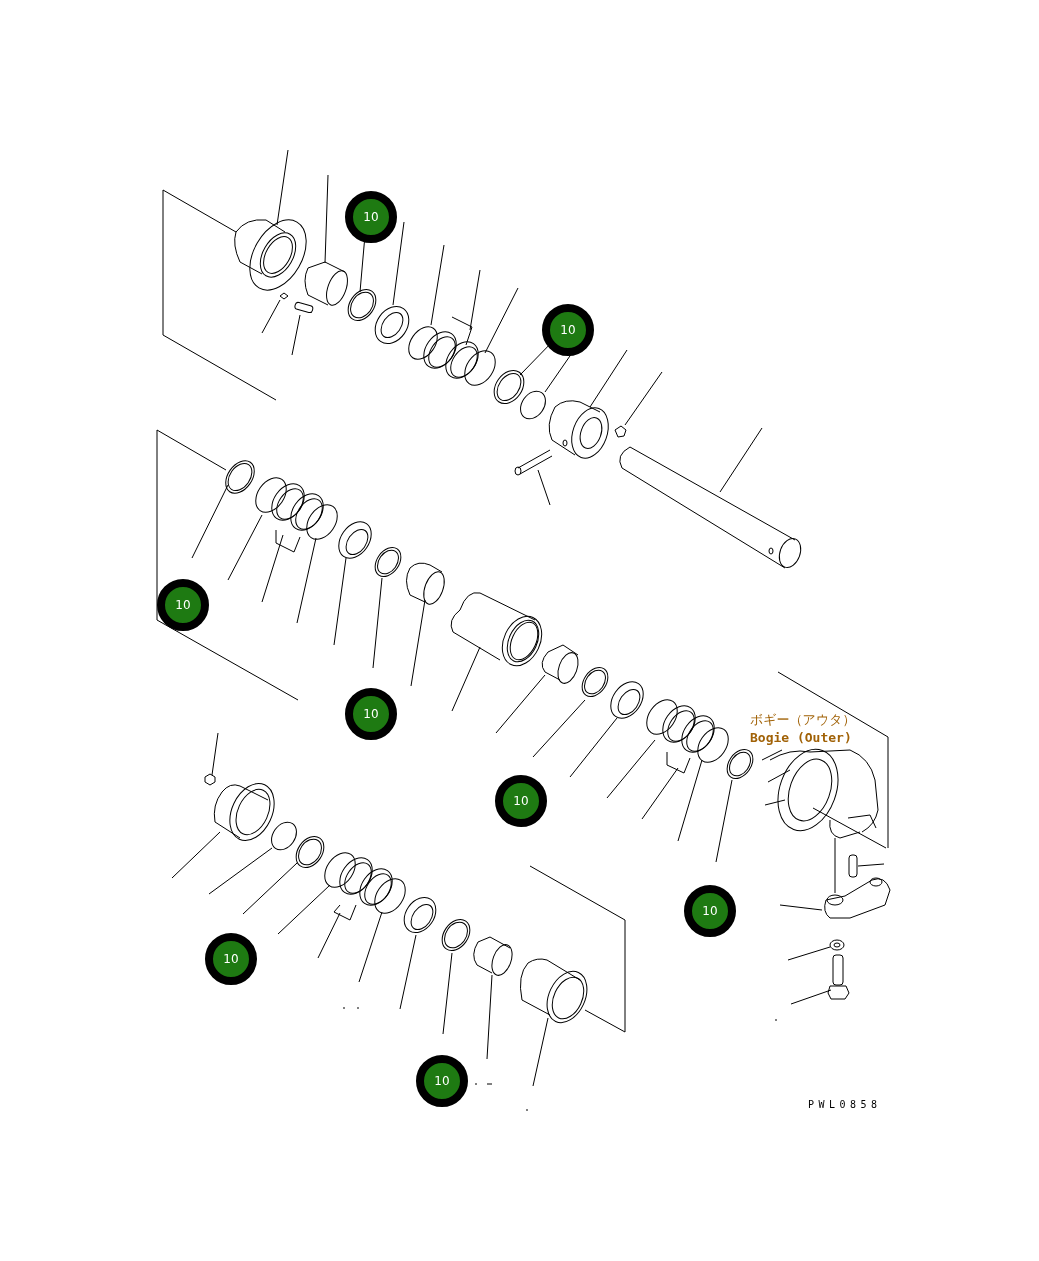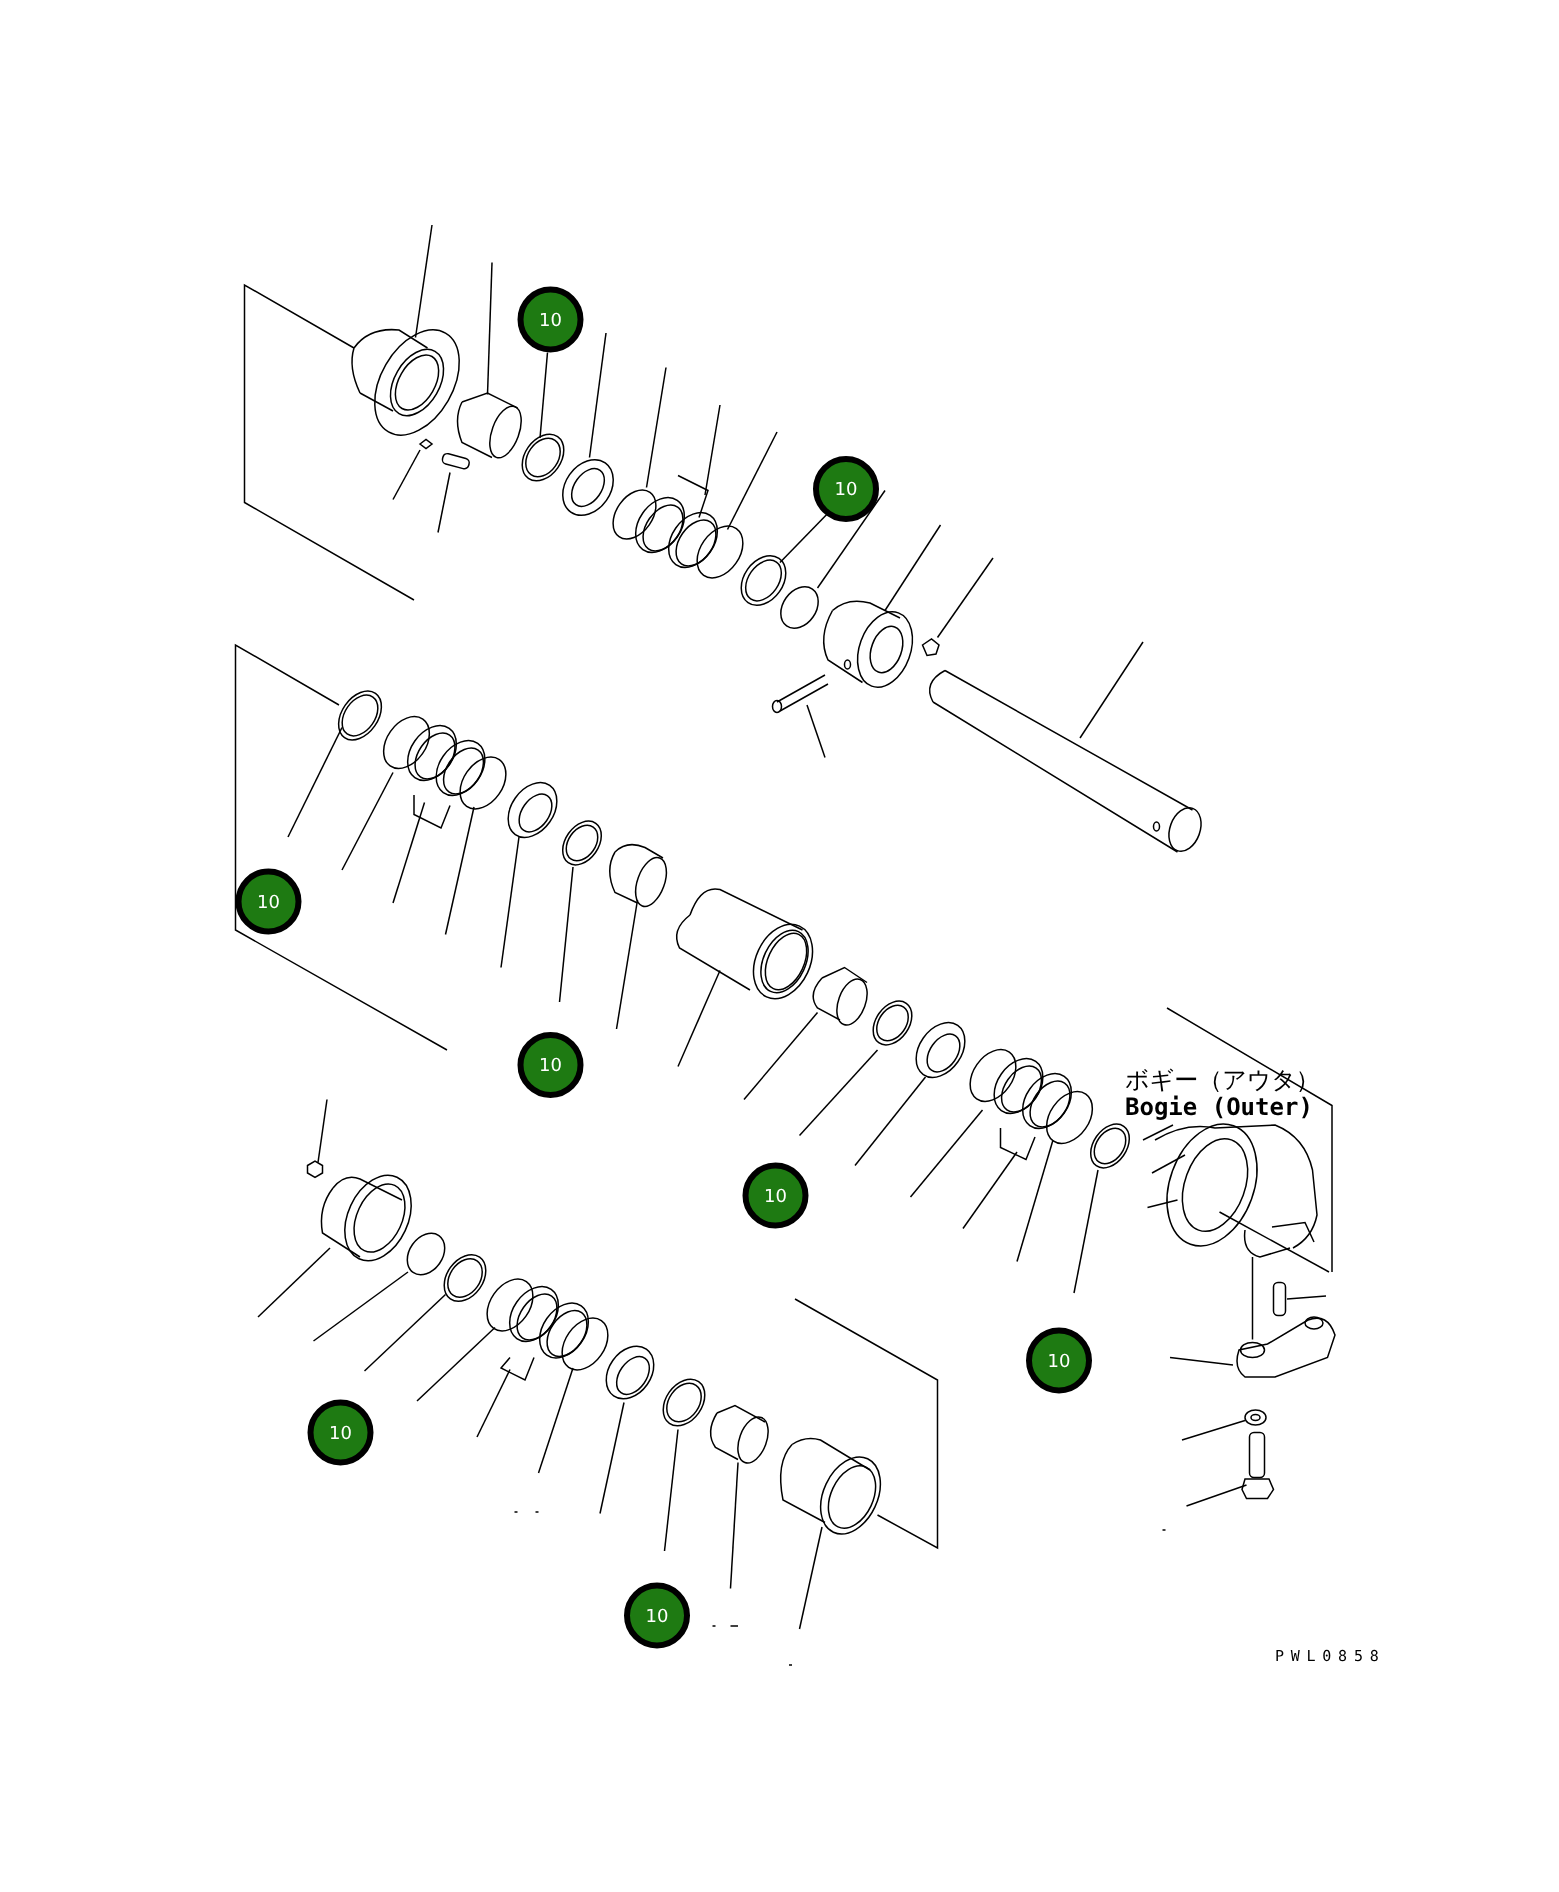--- a/index.html
+++ b/index.html
@@ -1,21 +1,21 @@
 <!DOCTYPE html>
 <html><head>
 <meta charset="utf-8">
 <style>
   html, body { margin: 0; padding: 0; background: #ffffff; }
   body { width: 1039px; height: 1261px; position: relative; overflow: hidden; font-family: "DejaVu Sans Mono", monospace; }
   #canvas { position: absolute; left: 0; top: 0; width: 1039px; height: 1261px; }
   .art { fill: none; stroke: #000; stroke-width: 1; }
-  .badge { position: absolute; width: 36px; height: 36px; border-radius: 50%; background: #1e7a12; border: 4px solid #000000; box-sizing: content-box; display: flex; align-items: center; justify-content: center; color: #ffffff; font-family: "DejaVu Sans", sans-serif; font-size: 12px; cursor: pointer; transform: translate(-22px, -22px); }
-  .label { position: absolute; font-family: "DejaVu Sans Mono", monospace; font-size: 16px; color: #000000; line-height: 14px; white-space: pre; }
-  .drawing-no { position: absolute; left: 850px; top: 1099px; font-family: "DejaVu Sans Mono", monospace; font-size: 10px; letter-spacing: 4.5px; color: #000; }
+  .badge { position: absolute; width: 36px; height: 36px; border-radius: 50%; background: #1e7a12; border: 8px solid #000000; box-sizing: content-box; display: flex; align-items: center; justify-content: center; color: #ffffff; font-family: "DejaVu Sans", sans-serif; font-size: 12px; cursor: pointer; transform: translate(-22px, -22px); }
+  .label { position: absolute; font-family: "DejaVu Sans Mono", monospace; font-size: 13px; color: #a16207; line-height: 14px; white-space: pre; }
+  .drawing-no { position: absolute; left: 808px; top: 1099px; font-family: "DejaVu Sans Mono", monospace; font-size: 10px; letter-spacing: 4.5px; color: #000; }
 </style>
 </head>
 <body>
 
 <svg id="canvas" viewBox="0 0 1039 1261" xmlns="http://www.w3.org/2000/svg">
 
   <g class="art">
     <polyline points="276,400 163,335 163,190 236,232"></polyline>
   </g>
 

